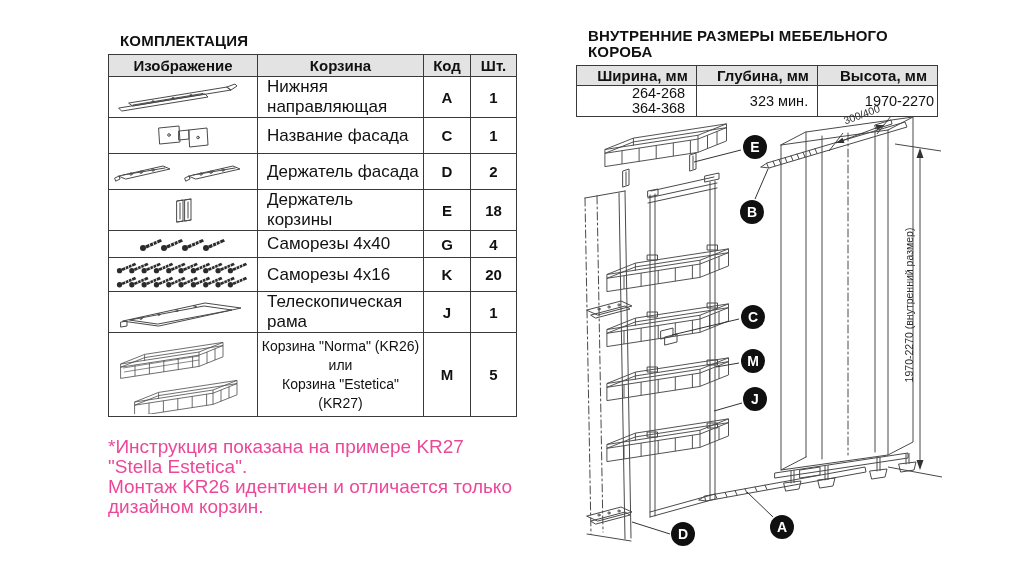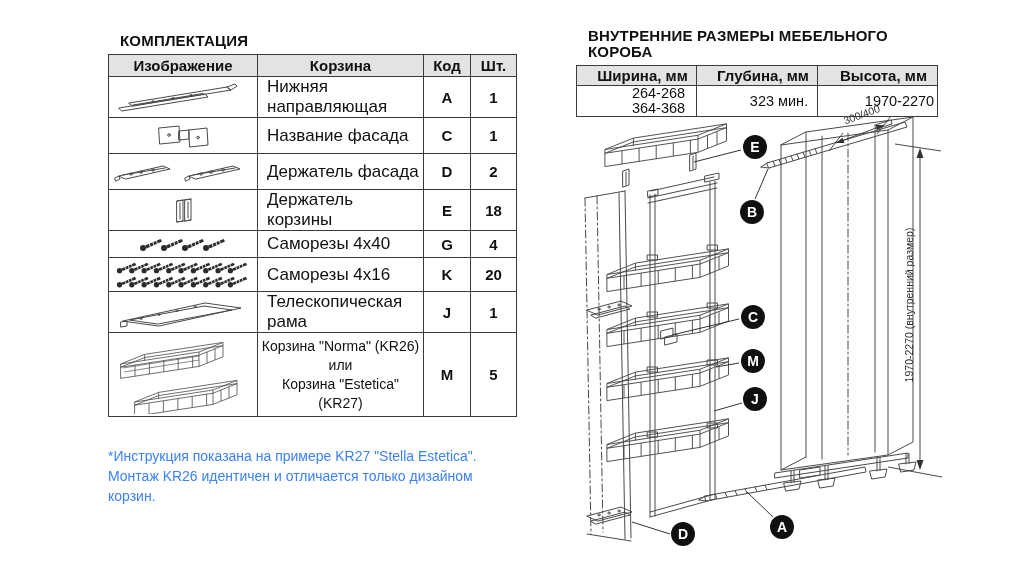--- a/index.html
+++ b/index.html
@@ -15,21 +15,21 @@
   .kit{width:408px;}
   .kit th,.kit td,.dims th,.dims td{border:1.6px solid #3a3a3a;padding:0;}
   .kit th,.dims th{background:#e3e3e3;font-weight:bold;font-size:15px;}
   .kit th{height:21px;}
   .kit td{font-size:17px;vertical-align:middle;}
   td.c-img{text-align:center;padding:1px 2px;}
   td.c-img svg{display:block;margin:0 auto;}
   td.c-name{padding:0 4px 0 9px;}
   td.c-name.center{text-align:center;padding:0 2px;font-size:14px;line-height:19px;}
   td.c-code,td.c-qty{text-align:center;font-weight:bold;font-size:15px;}
-  .footnote{margin-top:29px;font-size:14px;line-height:20px;color:#3b82f6;}
+  .footnote{margin-top:20px;font-size:19px;line-height:20px;color:#ec4899;}
   
   .right-section{position:absolute;left:576px;top:28px;width:368px;}
   .dims{width:361px;}
   .dims th{height:19px;padding-left:12px;}
   .dims td{font-size:14.5px;text-align:center;height:30px;line-height:15px;vertical-align:middle;padding-left:44px;}
   
   .diagram{position:absolute;left:575px;top:105px;width:420px;height:465px;}
   .art{stroke:#4a4a4a;stroke-width:1;fill:none;stroke-linejoin:round;stroke-linecap:round;}
   .dd{stroke-dasharray:8 3 2 3;}
   .leader{stroke:#333;stroke-width:1;fill:none;}

